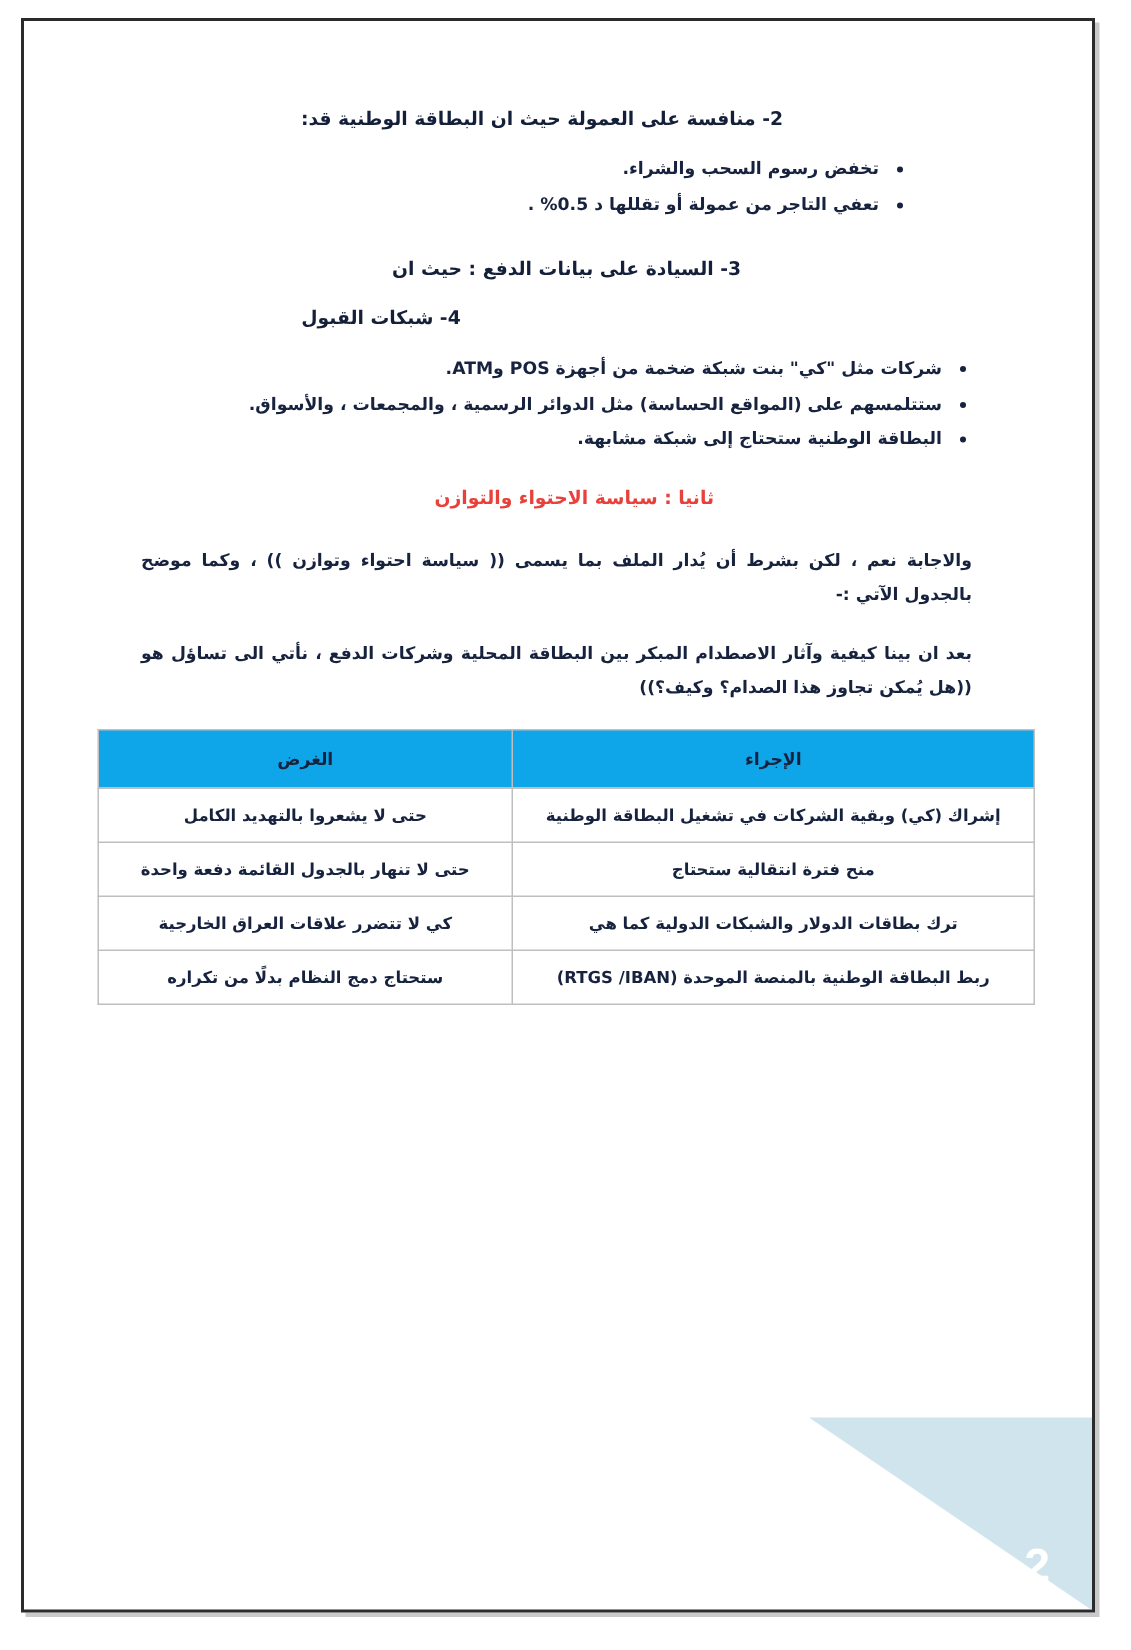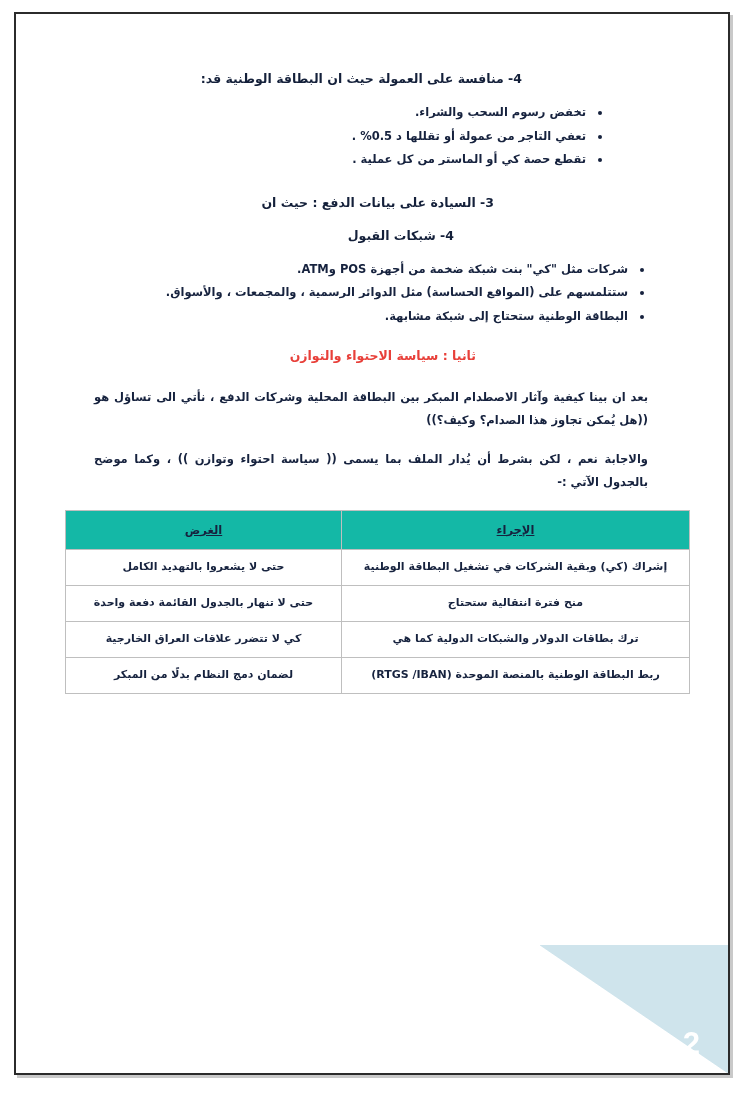--- a/index.html
+++ b/index.html
@@ -64,21 +64,21 @@
 
   .section-head {
     font-size: 12.5px;
     font-weight: bold;
     color: #14203a;
     margin: 0 0 14px 0;
     padding-right: 168px;
     line-height: 1.5;
   }
   .section-head.tight { padding-right: 196px; margin-top: 24px; }
-  .section-head.s4 { padding-right: 236px; }
+  .section-head.s4 { padding-right: 236px; text-align: center; }
 
   ul.bullets {
     list-style: none;
     margin: 0 0 20px 0;
     padding: 0 88px 0 36px;
   }
   ul.bullets.wide { padding-right: 46px; }
   ul.bullets li {
     position: relative;
     font-size: 11.5px;
@@ -133,59 +133,57 @@
     border: 1px solid #bfbfbf;
     padding: 6px 8px;
     font-size: 11px;
     font-weight: bold;
     color: #16223e;
     text-align: center;
     vertical-align: middle;
     line-height: 1.4;
   }
   table.doc-table thead th {
-    background: #14b8a6;
+    background: #0ea5e9;
     height: 26px;
     font-size: 11.5px;
-    text-decoration: underline;
   }
   table.doc-table tbody td { height: 23px; }
   table.doc-table col.c-action  { width: 348px; }
   table.doc-table col.c-purpose { width: 276px; }
 </style>
 </head>
 <body>
 
 <div id="page-frame">
 
   <div id="content">
 
-    <div class="section-head">4- منافسة على العمولة حيث ان البطاقة الوطنية قد:</div>
+    <div class="section-head">2- منافسة على العمولة حيث ان البطاقة الوطنية قد:</div>
 
     <ul class="bullets">
       <li>تخفض رسوم السحب والشراء.</li>
       <li>تعفي التاجر من عمولة أو تقللها د 0.5% .</li>
-      <li>تقطع حصة كي أو الماستر من كل عملية .</li>
     </ul>
 
     <div class="section-head tight">3- السيادة على بيانات الدفع : حيث ان</div>
 
 
     <div class="section-head s4">4- شبكات القبول</div>
 
     <ul class="bullets wide">
       <li>شركات مثل "كي" بنت شبكة ضخمة من أجهزة POS وATM.</li>
       <li>ستتلمسهم على (المواقع الحساسة) مثل الدوائر الرسمية ، والمجمعات ، والأسواق.</li>
       <li>البطاقة الوطنية ستحتاج إلى شبكة مشابهة.</li>
     </ul>
 
     <div class="red-head">ثانيا : سياسة الاحتواء والتوازن</div>
 
+    <p class="para">والاجابة نعم ، لكن بشرط أن يُدار الملف بما يسمى (( سياسة احتواء وتوازن )) ، وكما موضح بالجدول الآتي :-</p>
     <p class="para">بعد ان بينا كيفية وآثار الاصطدام المبكر بين البطاقة المحلية وشركات الدفع ، نأتي الى تساؤل هو ((هل يُمكن تجاوز هذا الصدام؟ وكيف؟))</p>
-    <p class="para">والاجابة نعم ، لكن بشرط أن يُدار الملف بما يسمى (( سياسة احتواء وتوازن )) ، وكما موضح بالجدول الآتي :-</p>
 
     <table class="doc-table">
       <colgroup>
         <col class="c-action">
         <col class="c-purpose">
       </colgroup>
       <thead>
         <tr>
           <th>الإجراء</th>
           <th>الغرض</th>
@@ -199,21 +197,21 @@
         <tr>
           <td>منح فترة انتقالية ستحتاج</td>
           <td>حتى لا تنهار بالجدول القائمة دفعة واحدة</td>
         </tr>
         <tr>
           <td>ترك بطاقات الدولار والشبكات الدولية كما هي</td>
           <td>كي لا تتضرر علاقات العراق الخارجية</td>
         </tr>
         <tr>
           <td>ربط البطاقة الوطنية بالمنصة الموحدة (RTGS /IBAN)</td>
-          <td>لضمان دمج النظام بدلًا من المبكر</td>
+          <td>ستحتاج دمج النظام بدلًا من تكراره</td>
         </tr>
       </tbody>
     </table>
 
   </div>
 
   <div id="corner-wedge"></div>
   <div id="page-number">2</div>
 
 </div>

